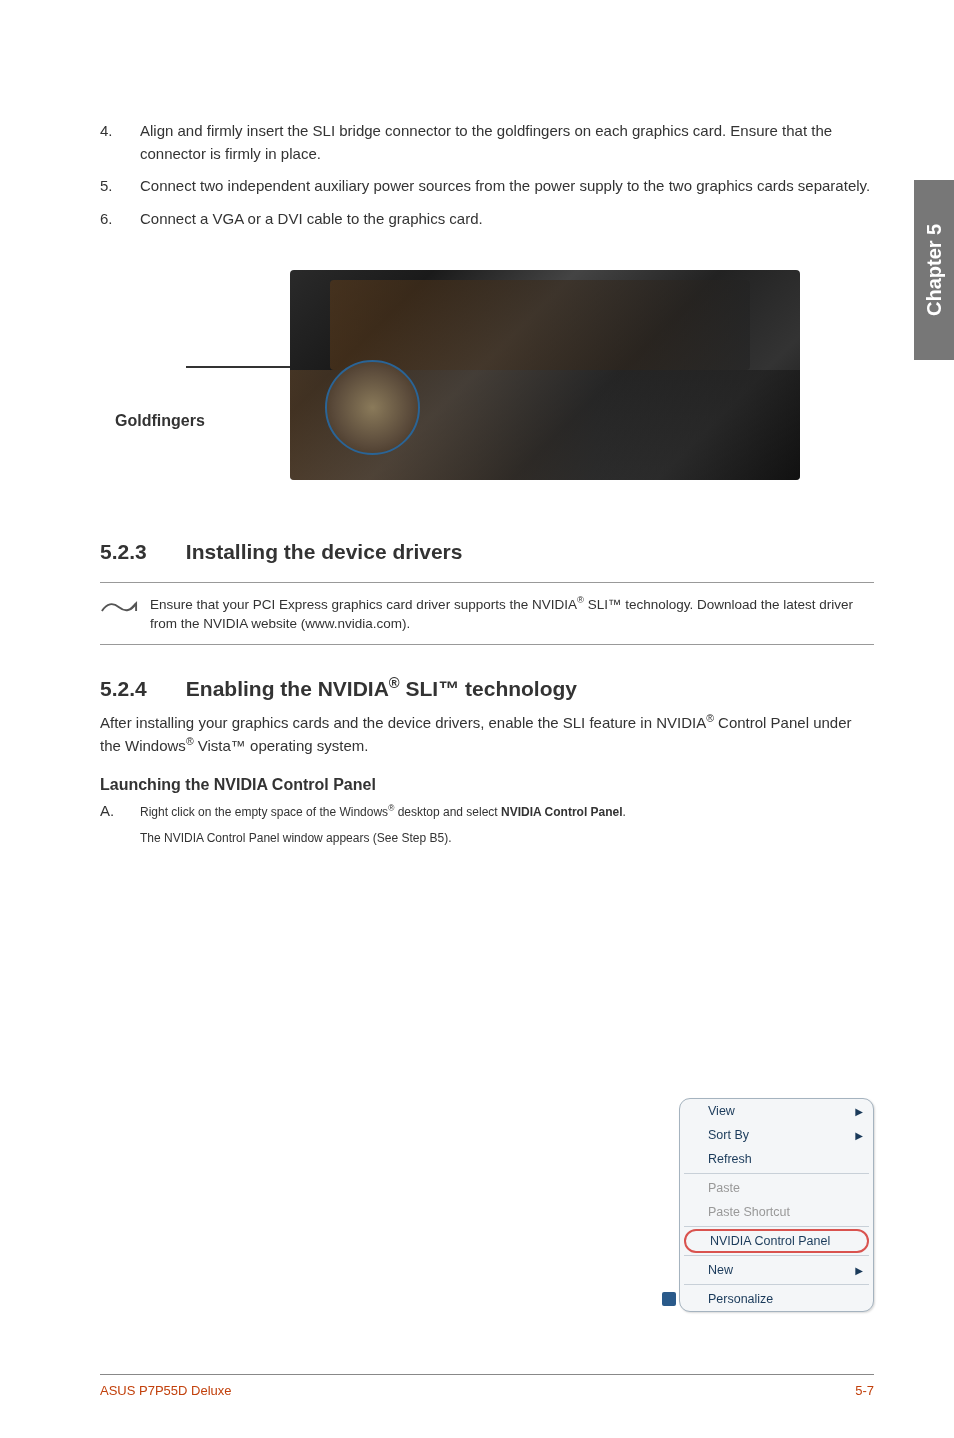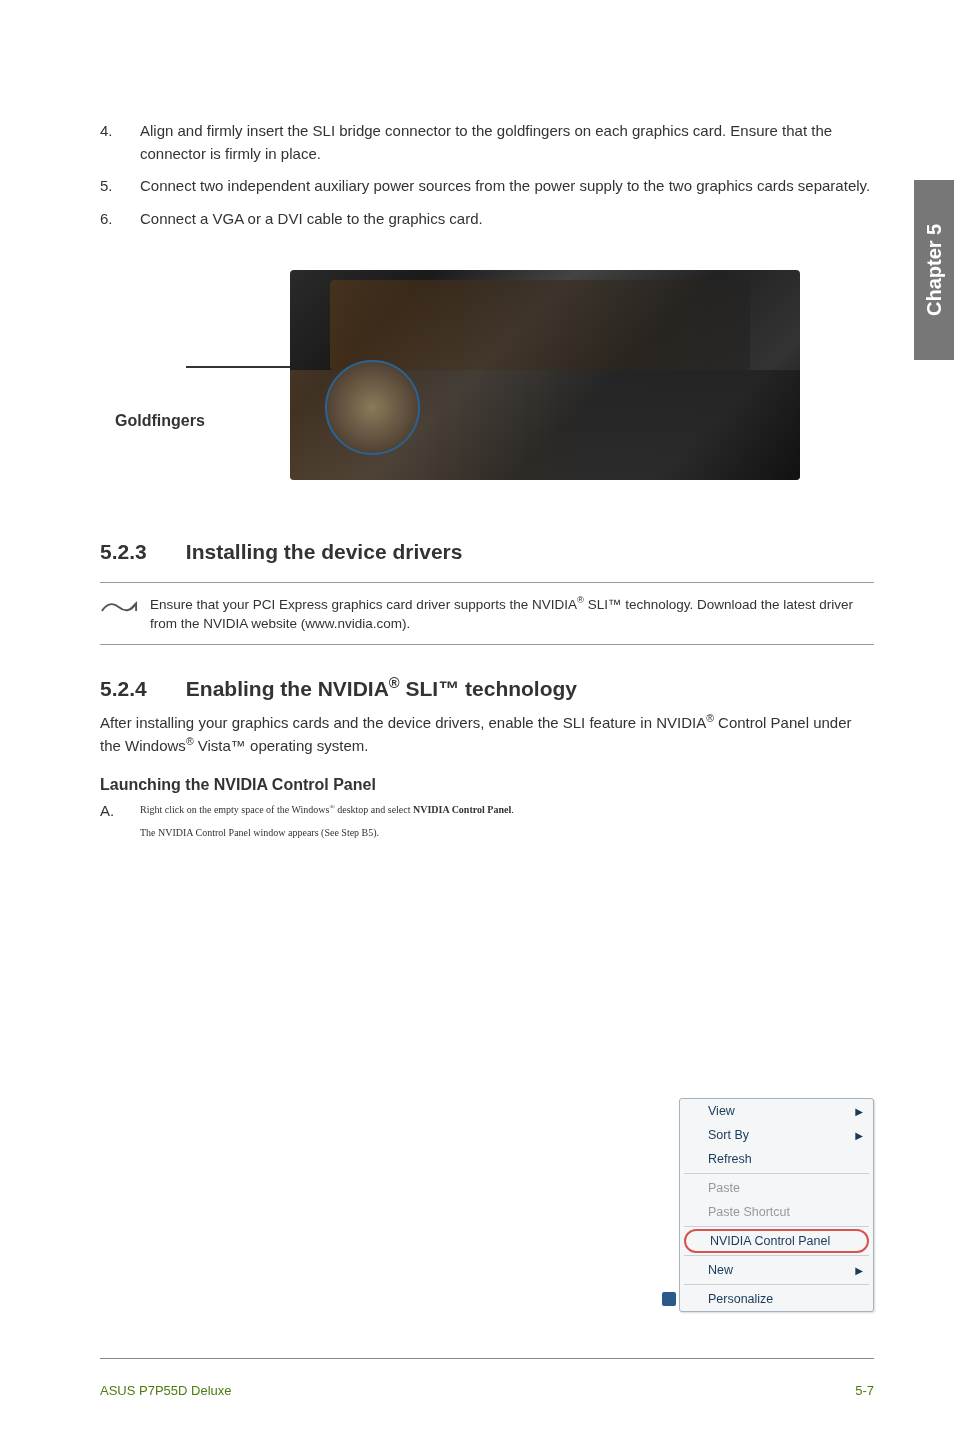--- a/index.html
+++ b/index.html
@@ -158,34 +158,33 @@
     display: flex;
     margin-bottom: 10px;
   }
   .step .letter {
     width: 40px;
     flex-shrink: 0;
     font-size: 15px;
   }
   .step .content {
     flex: 1;
-    font-size: 10px;
+    font-size: 12px;
     line-height: 1.5;
     padding-right: 20px;
-    font-family: Liberation Serif, serif;
   }
   .step .content p { margin-bottom: 8px; }
   .context-menu {
     position: absolute;
     right: 80px;
     top: 1098px;
     width: 195px;
     background: #f4f6f8;
     border: 1px solid #a5b3bf;
-    border-radius: 3px;
+    border-radius: 11px;
     font-size: 12.5px;
     color: #1a3a5a;
     box-shadow: 1px 1px 2px rgba(0,0,0,0.15);
   }
   .cm-item {
     padding: 5px 10px 5px 28px;
     display: flex;
     justify-content: space-between;
     align-items: center;
   }
@@ -206,23 +205,23 @@
     height: 14px;
     background: #2a5a8a;
     border-radius: 2px;
   }
   .footer {
     position: absolute;
     bottom: 40px;
     left: 100px;
     right: 80px;
     border-top: 1px solid #888;
-    padding-top: 24px;
+    padding-top: 8px;
     font-size: 13px;
-    color: #4d7c0f;
+    color: #c2410c;
     display: flex;
     justify-content: space-between;
   }
   sup { font-size: 0.7em; }
 </style>
 </head>
 <body>
 
 <div class="side-tab">Chapter 5</div>
 

